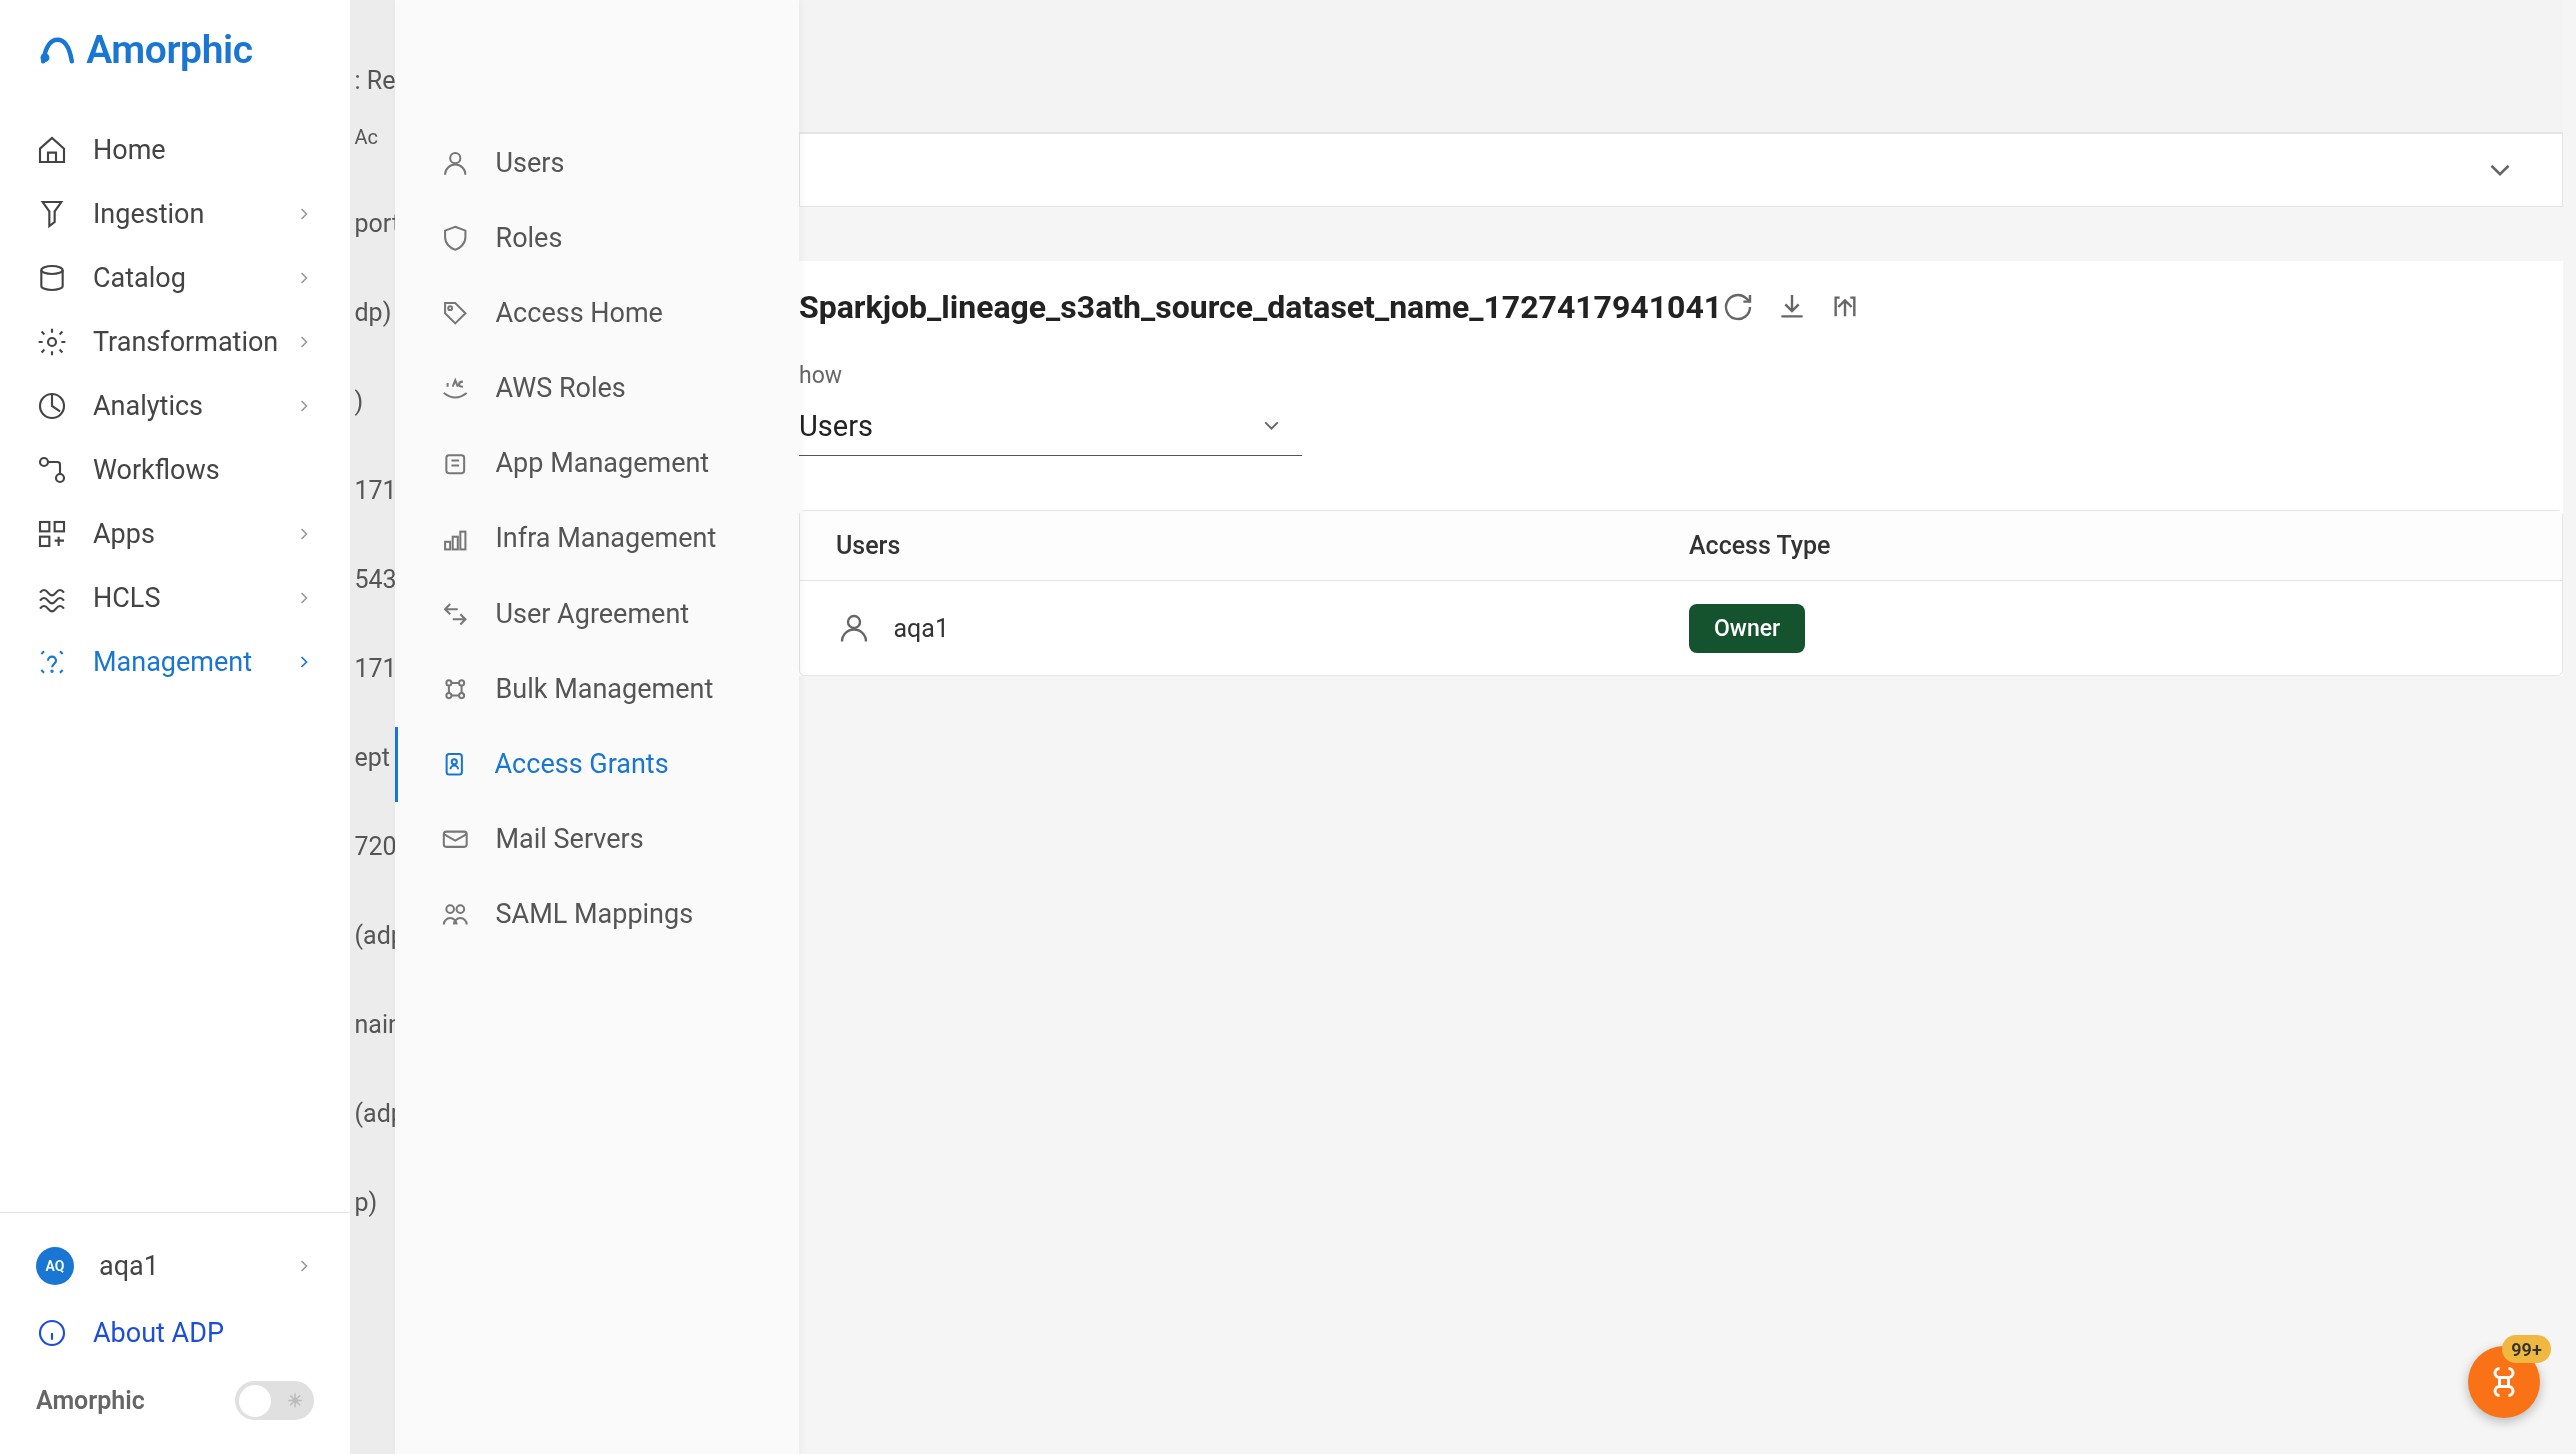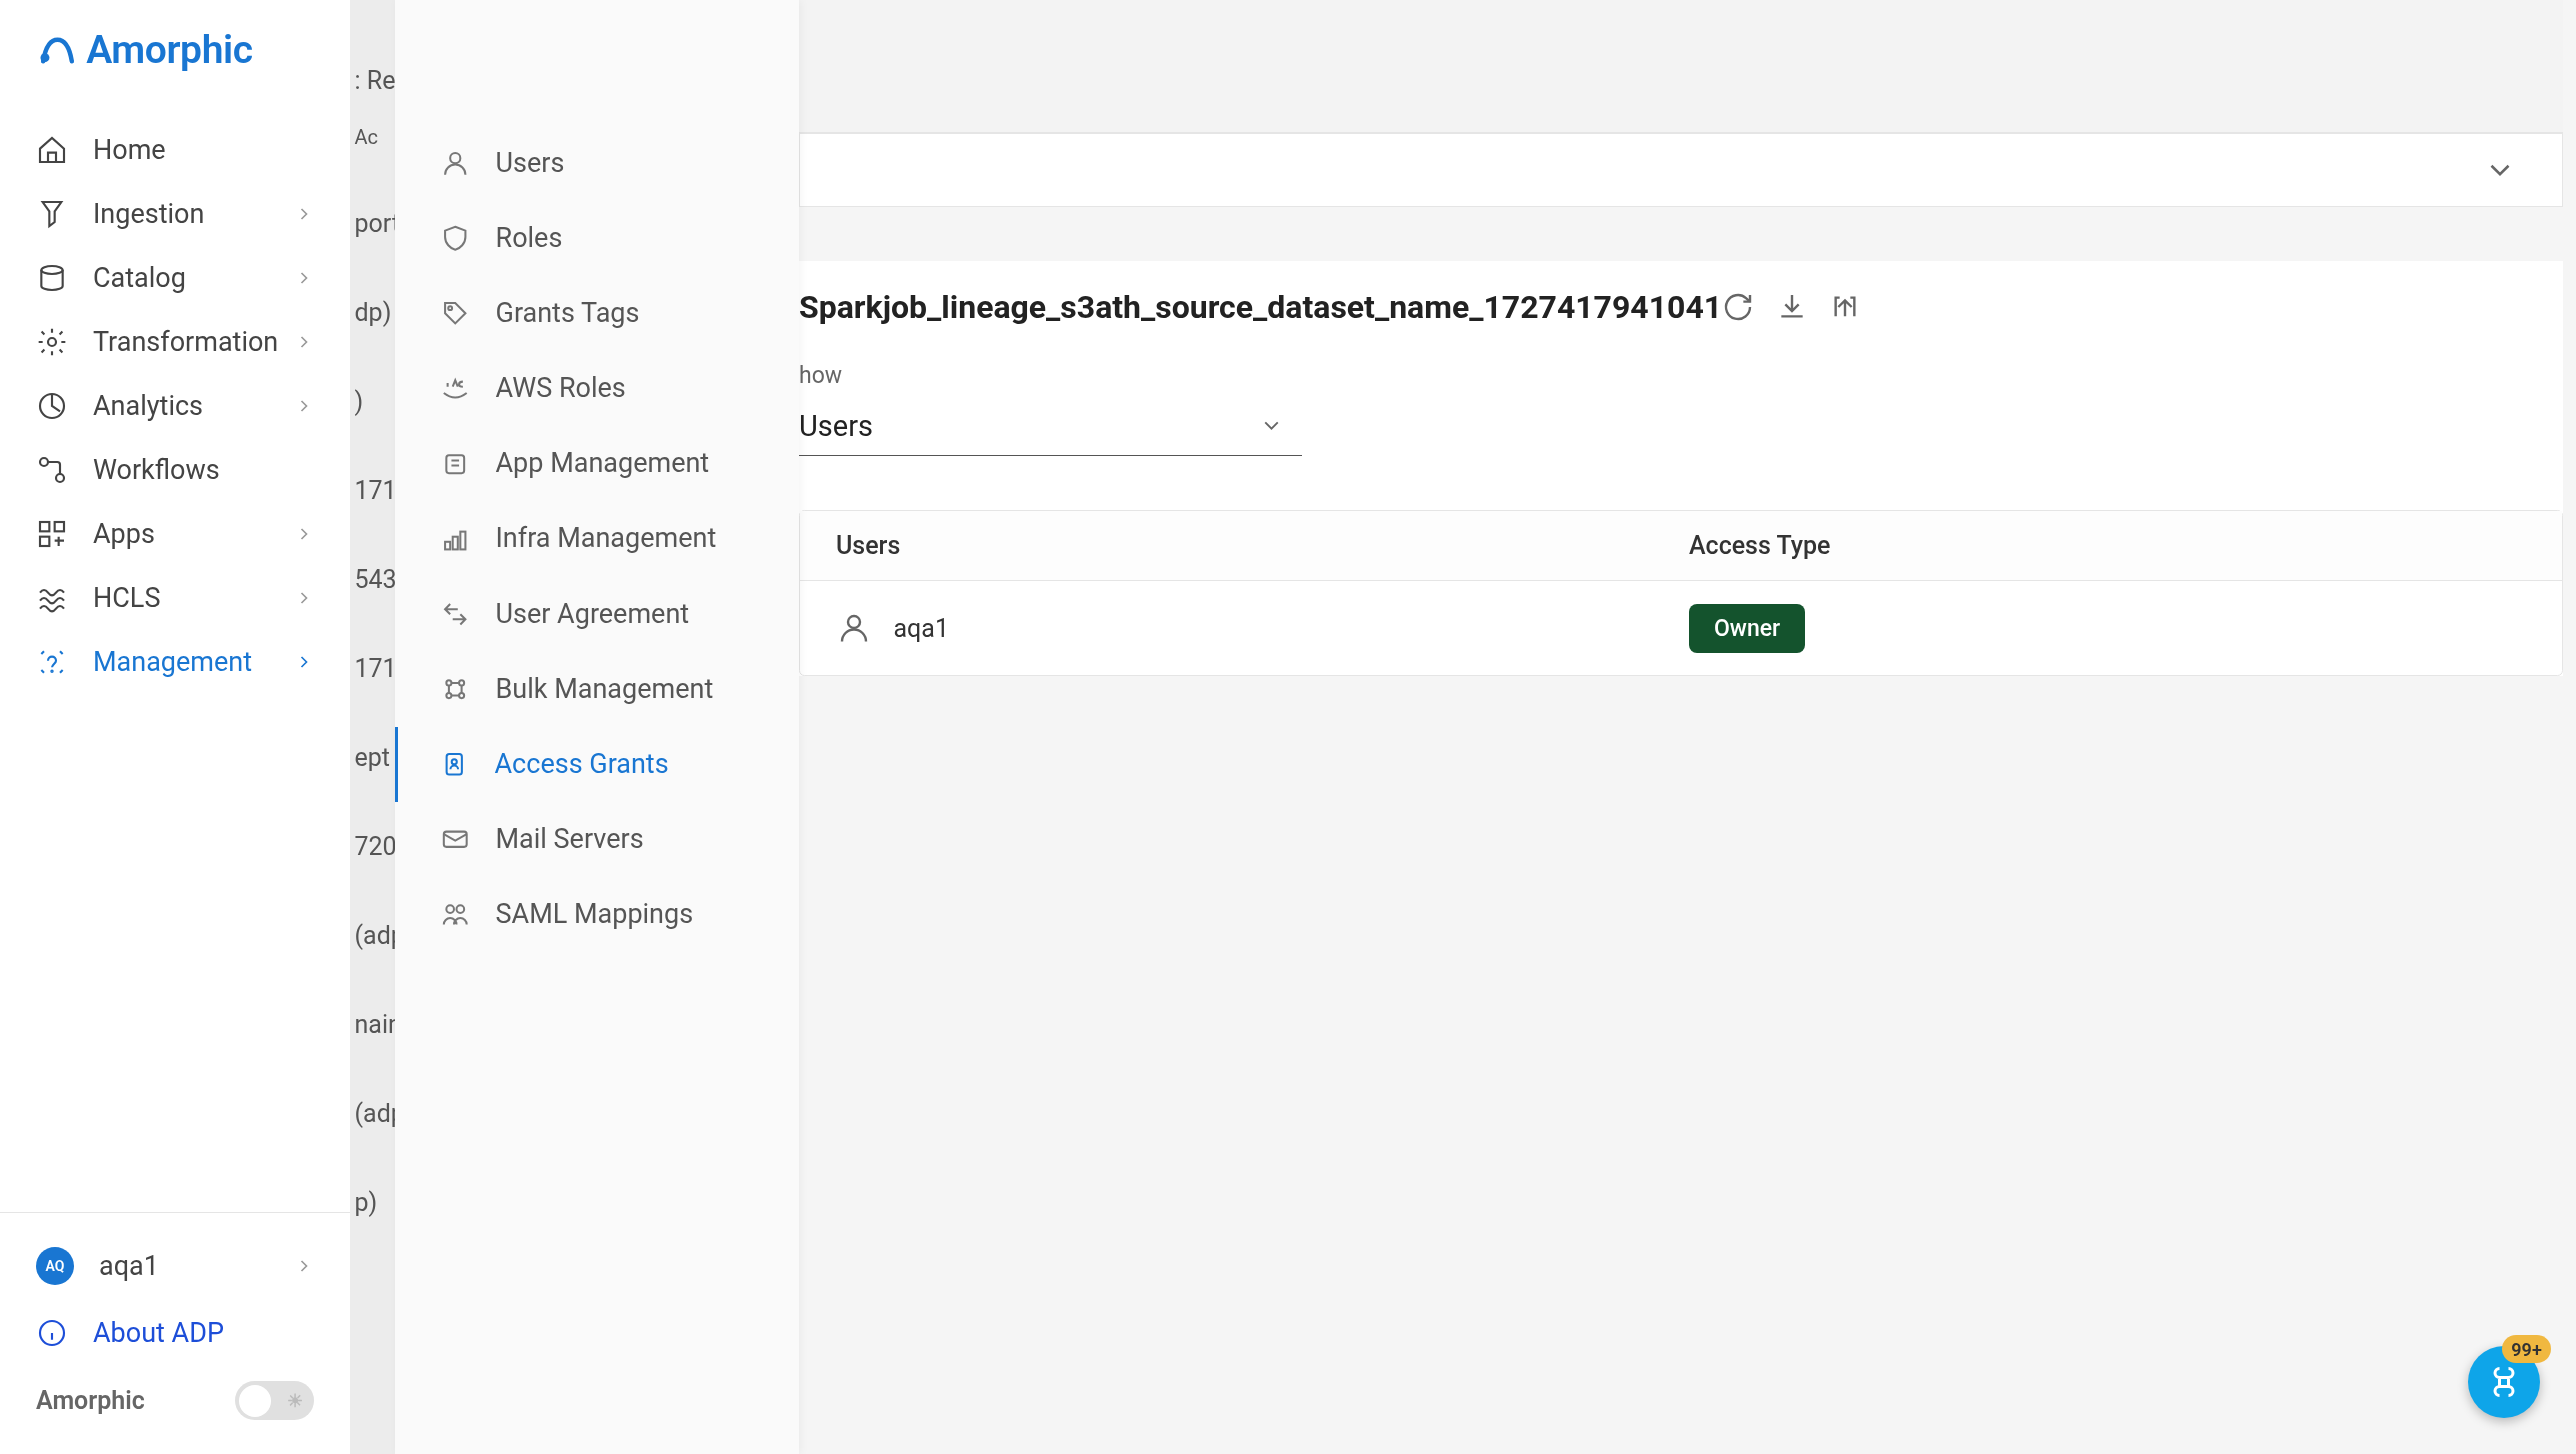--- a/index.html
+++ b/index.html
@@ -302,21 +302,21 @@
       font-weight: 500;
     }
     
     .fab {
       position: absolute;
       right: 36px;
       bottom: 36px;
       width: 72px;
       height: 72px;
       border-radius: 50%;
-      background: #0ea5e9;
+      background: #f97316;
       display: flex;
       align-items: center;
       justify-content: center;
       color: white;
       box-shadow: 0 3.6px 10.8px rgba(0,0,0,0.25);
       cursor: pointer;
       z-index: 10;
     }
     .fab-badge {
       position: absolute;
@@ -531,21 +531,21 @@
     </span>
     <span class="subnav-item-label">Roles</span>
   </div>
   <div class="subnav-item">
     <span class="subnav-item-icon">
       <svg viewBox="0 0 24 24" width="30.5" height="30.5" fill="none" stroke="currentColor" stroke-width="1.6">
           <path d="M20 12 L12 20 L4 12 V4 H12 Z"></path>
           <circle cx="8" cy="8" r="1.5"></circle>
         </svg>
     </span>
-    <span class="subnav-item-label">Grants Tags</span>
+    <span class="subnav-item-label">Access Home</span>
   </div>
   <div class="subnav-item">
     <span class="subnav-item-icon">
       <svg viewBox="0 0 24 24" width="30.5" height="30.5" fill="none" stroke="currentColor" stroke-width="1.6">
           <path d="M3 15 Q12 22 21 15"></path>
           <path d="M6 10 L6 7 M10 10 L12 5 L14 10 M18 10 Q15 10 15 8 Q15 6 18 6"></path>
         </svg>
     </span>
     <span class="subnav-item-label">AWS Roles</span>
   </div>

